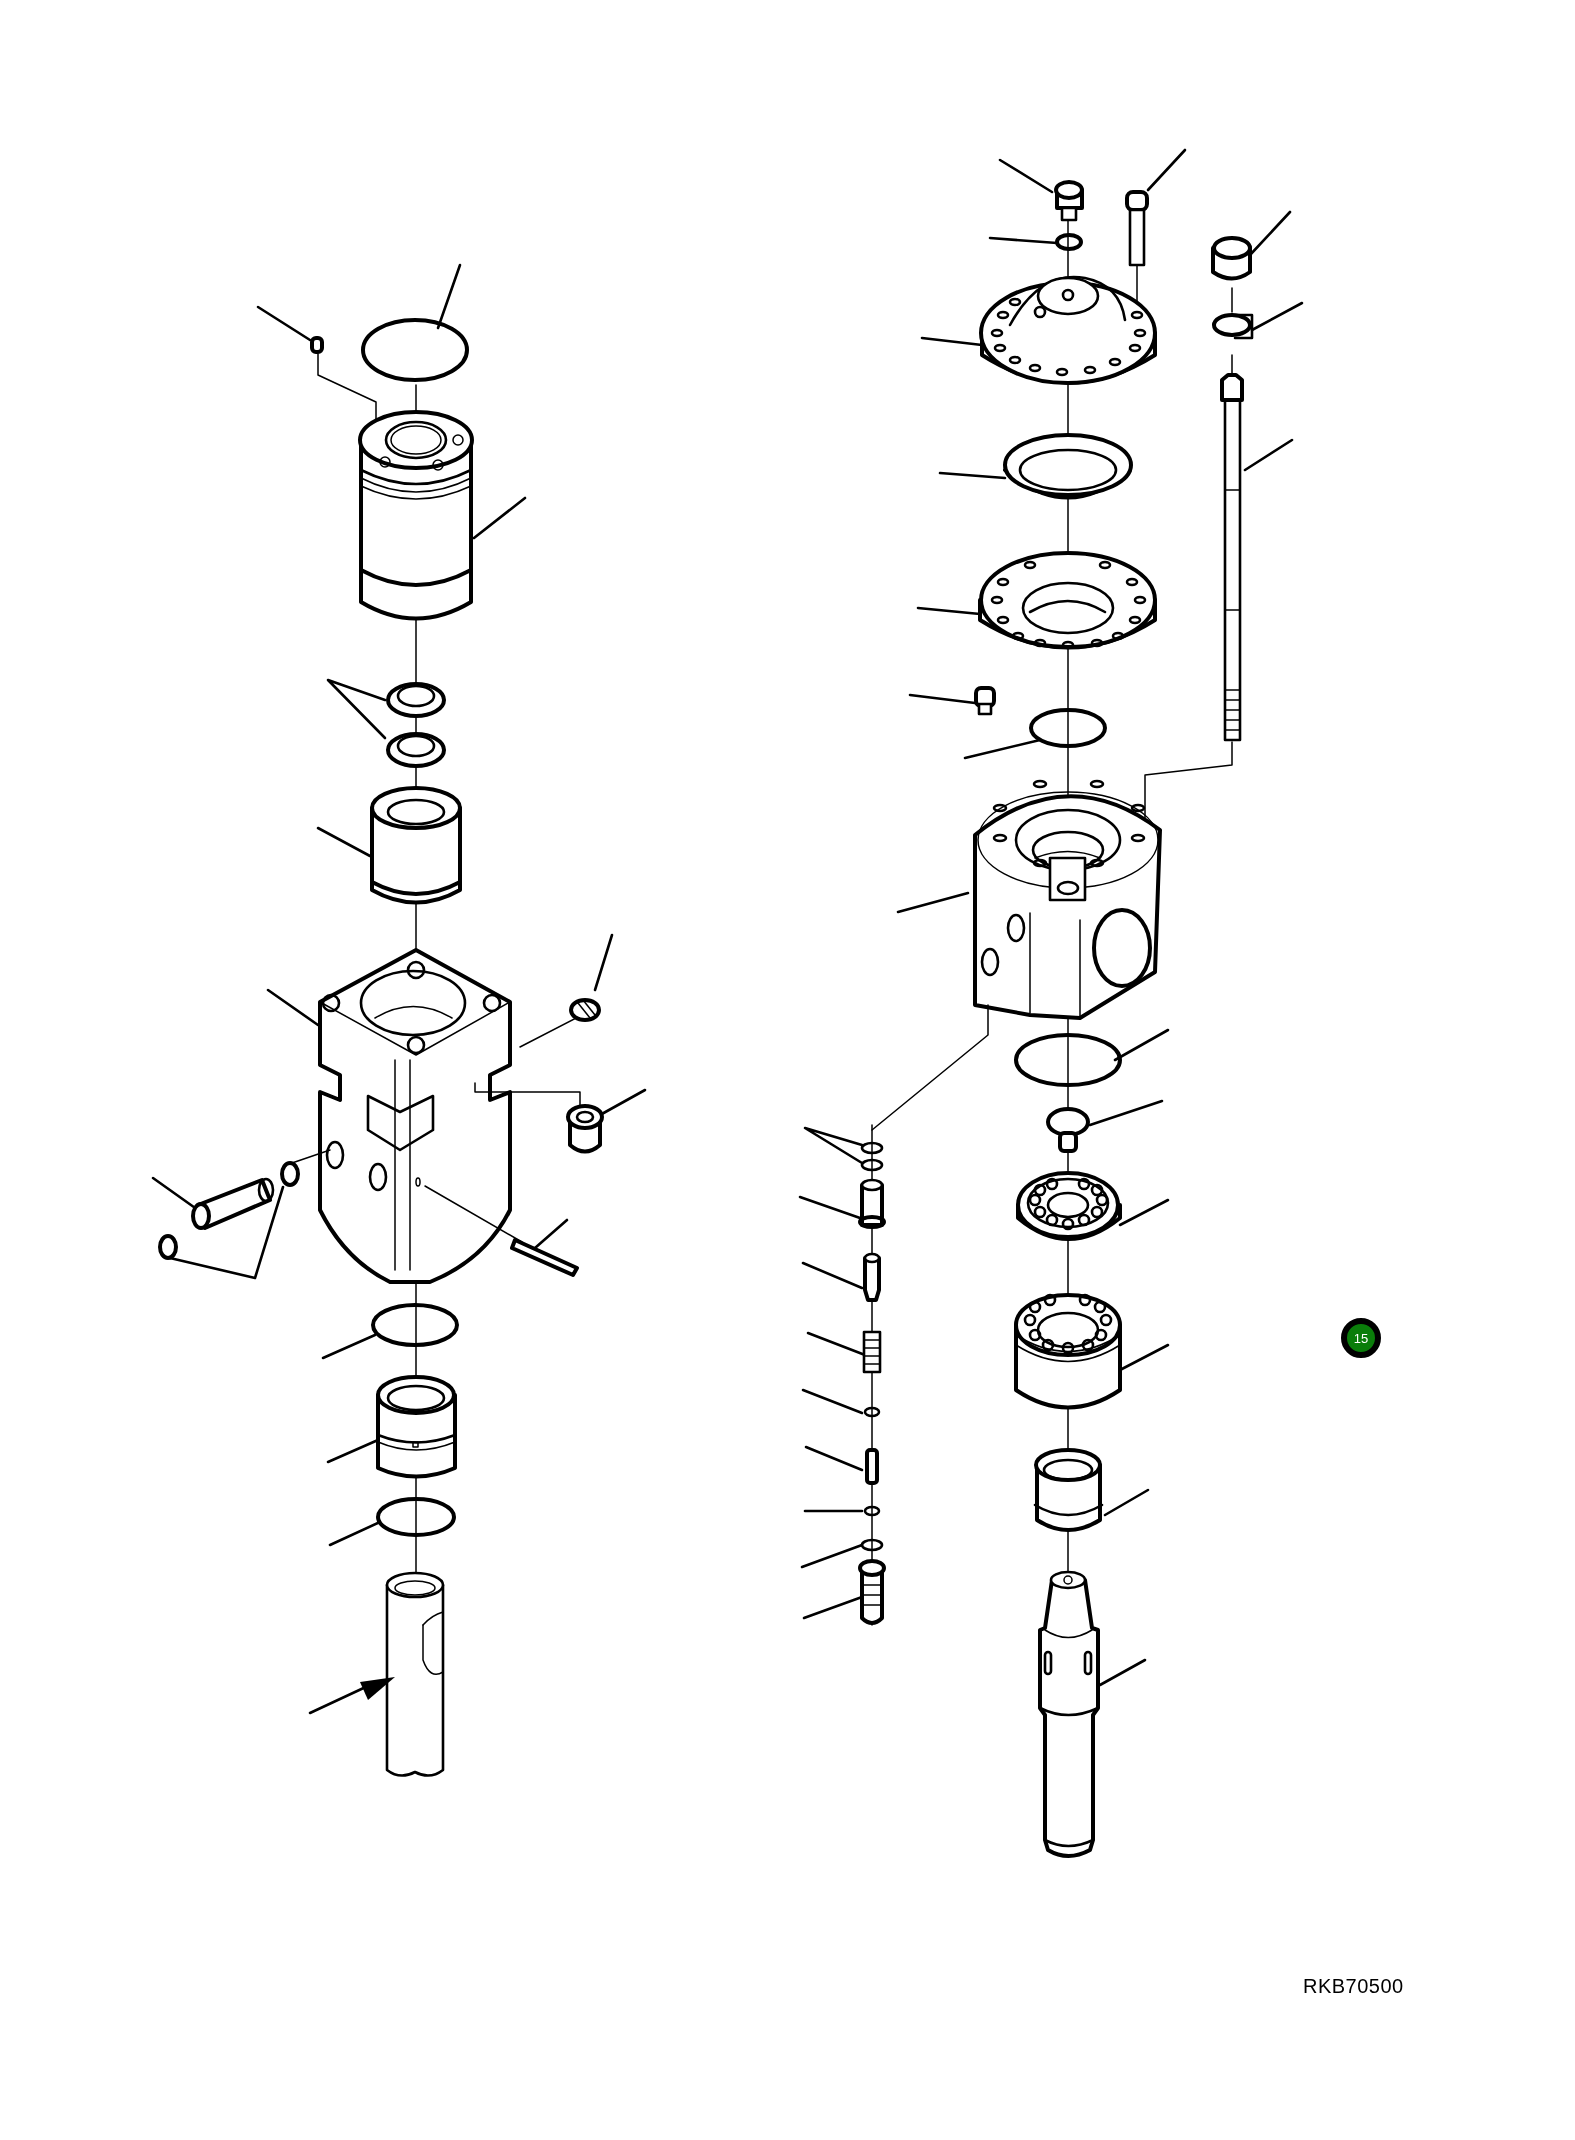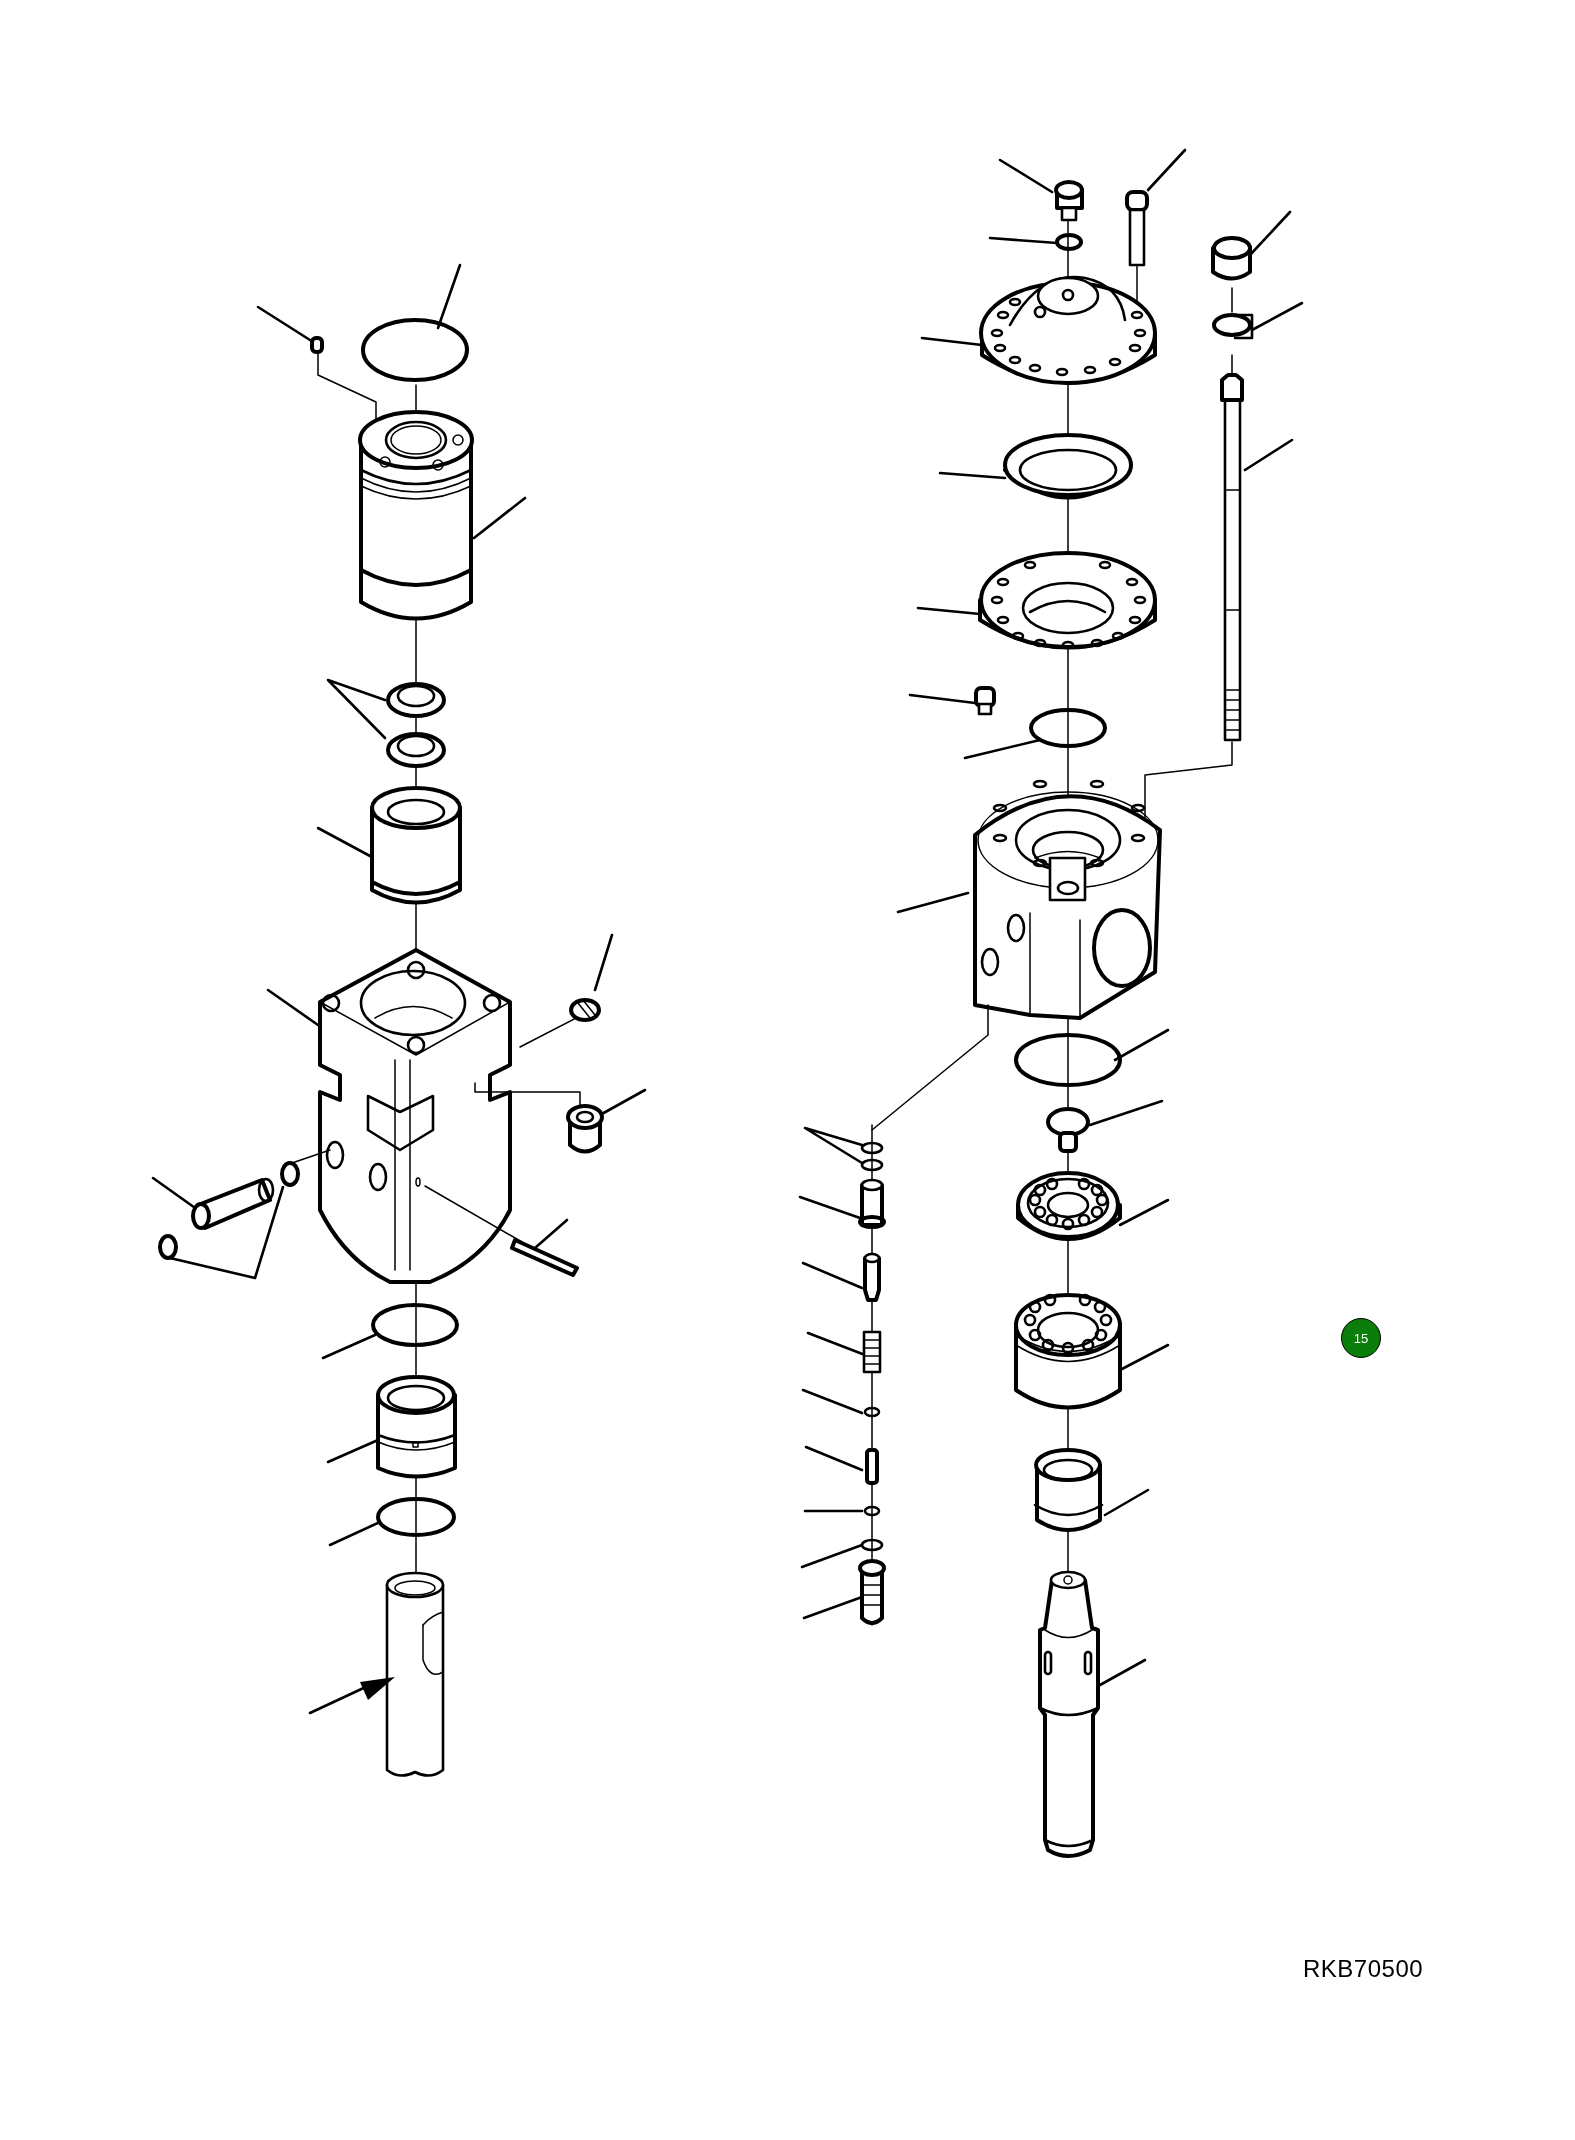--- a/index.html
+++ b/index.html
@@ -6,27 +6,28 @@
   body { width: 1575px; height: 2140px; position: relative; overflow: hidden;
          font-family: "Liberation Sans", sans-serif; }
   #canvas { position: absolute; left: 0; top: 0; width: 1575px; height: 2140px; }
   .ln { stroke: #000; fill: none; stroke-linecap: round; stroke-linejoin: round; }
   .thk { stroke-width: 4; }
   .med { stroke-width: 2.6; }
   .thn { stroke-width: 1.5; }
   .wf { fill: #fff; }
   .callout-badge {
     position: absolute; width: 40px; height: 40px; border-radius: 50%;
-    background: #0a7d0a; border: 1px solid #000000; box-sizing: border-box;
+    background: #0a7d0a; border: 6px solid #000000; box-sizing: border-box;
     color: #ffffff; font-size: 13px; display: flex; align-items: center; justify-content: center;
     font-family: "Liberation Sans", sans-serif;
   }
   .ref-code {
-    position: absolute; font-size: 24px; color: #000; letter-spacing: 0.5px;
+    position: absolute; font-size: 20px; color: #000; letter-spacing: 0.5px;
     font-family: "Liberation Sans", sans-serif;
+    margin-top: 20px;
   }
 </style>
 </head>
 <body>
 
 <svg id="canvas" viewBox="0 0 1575 2140" xmlns="http://www.w3.org/2000/svg">
 
   <g>
 
     <line class="ln thn" x1="416" y1="385" x2="416" y2="1690"></line>

